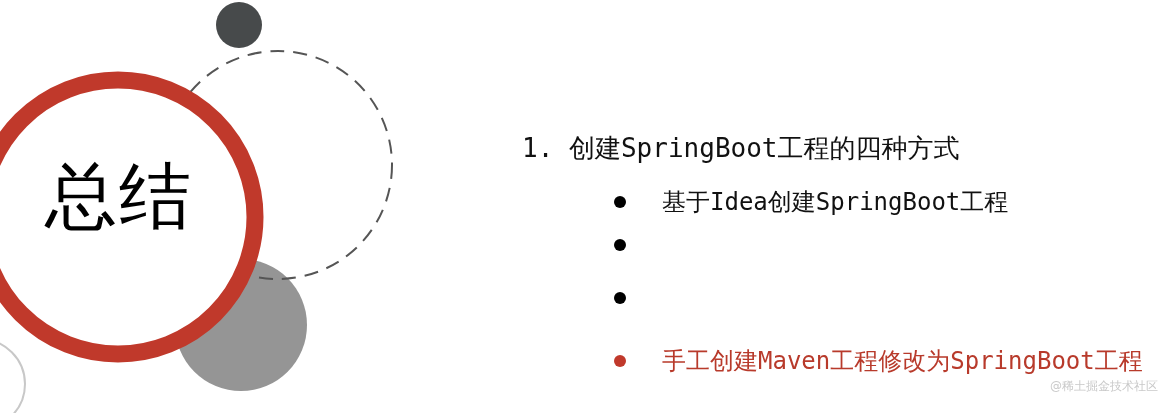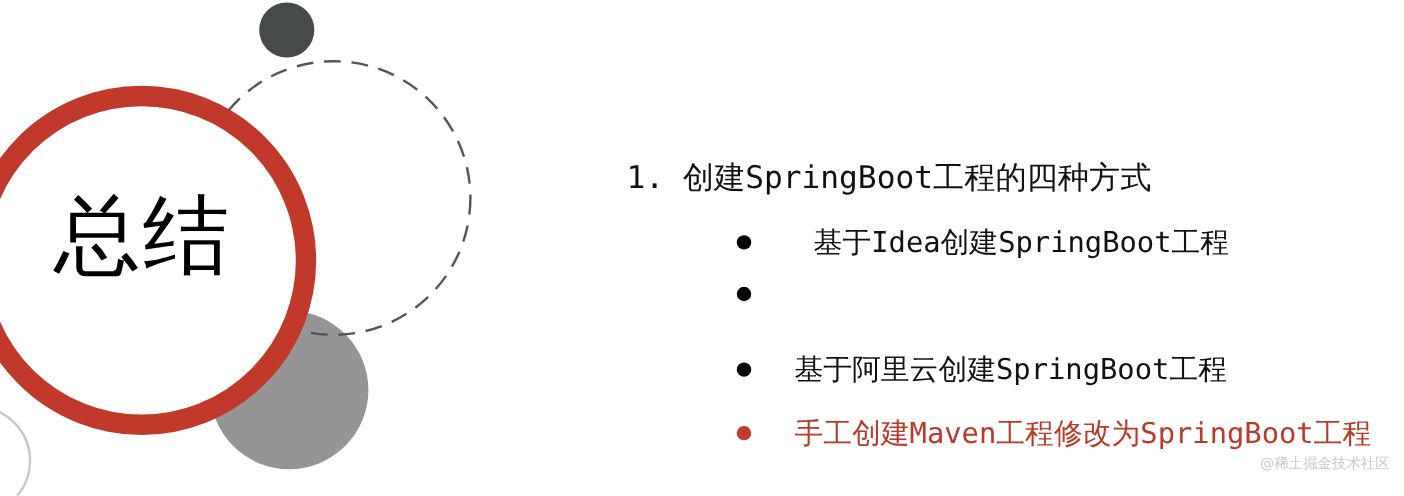--- a/index.html
+++ b/index.html
@@ -25,29 +25,28 @@
   <circle cx="241" cy="325" r="66" fill="#959595"></circle>
   <circle cx="278" cy="165" r="114" fill="none" stroke="#555" stroke-width="2" stroke-dasharray="14 9"></circle>
   <circle cx="239" cy="25" r="23" fill="#474a4b"></circle>
   <circle cx="118" cy="217" r="137" fill="#ffffff" stroke="#c0392b" stroke-width="17"></circle>
 </svg>
 
 <div class="title-text">总结</div>
 
 <div class="heading">1. 创建SpringBoot工程的四种方式</div>
 
-<div class="item" style="top:186px;gap:16px;">
+<div class="item" style="top:186px;">
   <span class="bullet"></span>
   <span>基于Idea创建SpringBoot工程</span>
 </div>
 <div class="item" style="top:239px;">
   <span class="bullet"></span>
 </div>
 <div class="item" style="top:292px;">
   <span class="bullet"></span>
-  <span>基于阿里云创建SpringBoot工程</span>
 </div>
 <div class="item highlight" style="top:345px;">
   <span class="bullet"></span>
   <span>手工创建Maven工程修改为SpringBoot工程</span>
 </div>
 
 <div class="watermark">@稀土掘金技术社区</div>
 
 </body></html>

